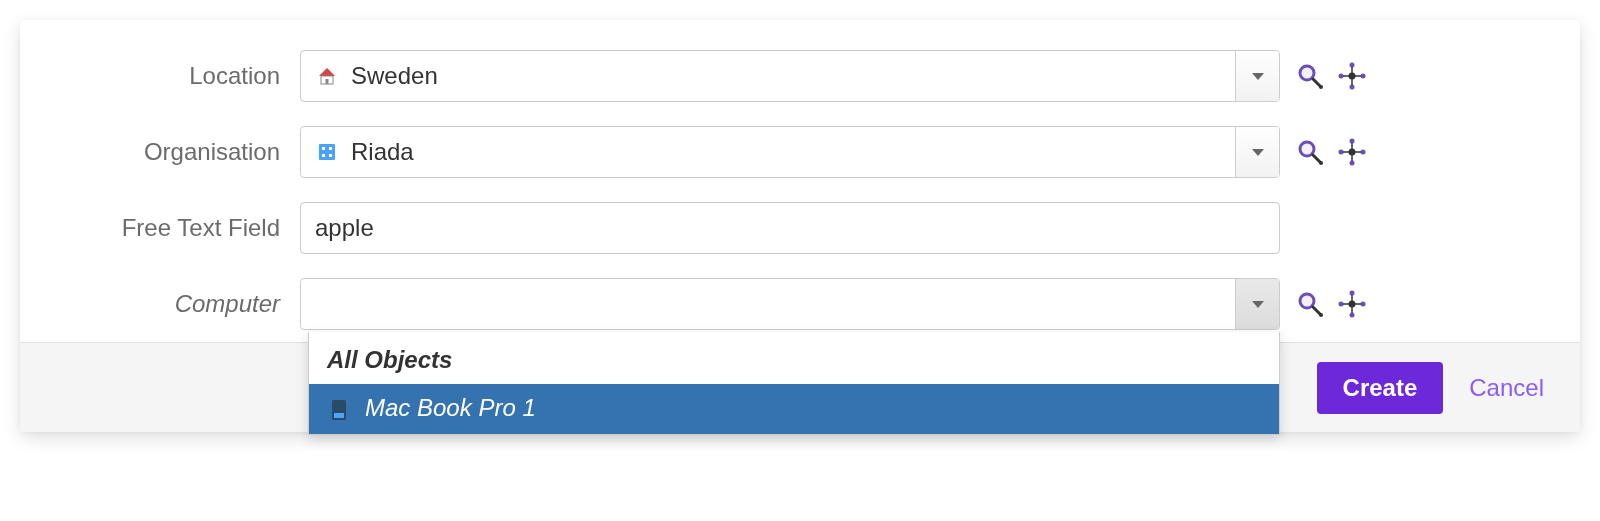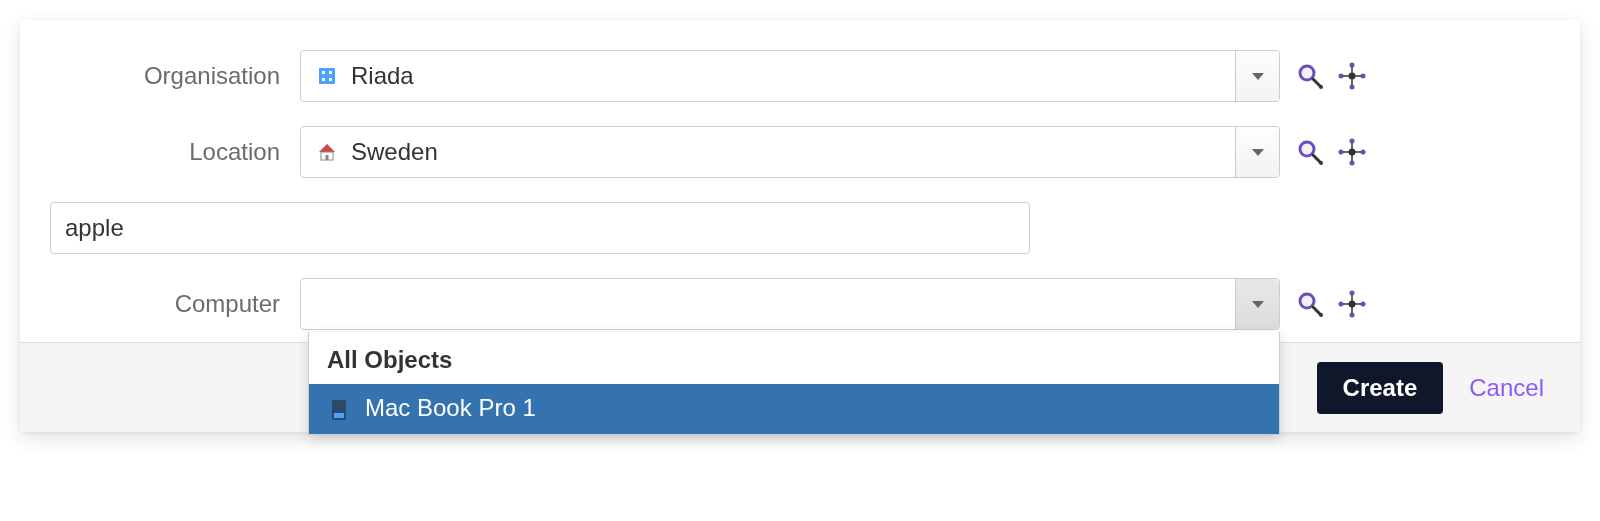--- a/index.html
+++ b/index.html
@@ -133,41 +133,84 @@
       background: #f5f5f5;
       border-top: 1px solid #e0e0e0;
       height: 90px;
       display: flex;
       align-items: center;
       justify-content: flex-end;
       padding: 0 36px;
       gap: 26px;
     }
     .btn-primary {
-      background: #0f172a;
+      background: #6d28d9;
       color: #fff;
       border: none;
       border-radius: 4px;
       font-size: 24px;
       font-weight: 600;
       padding: 12px 26px;
       cursor: pointer;
     }
     .link-cancel {
       color: #8b5cf6;
       font-size: 24px;
       cursor: pointer;
       text-decoration: none;
     }
   </style>
 </head>
 <body>
 
 <div class="form-container">
   <div class="form-body">
+
+    <div class="form-row">
+      <div class="field-label">Location</div>
+      <div class="field-control">
+        <div class="select-wrap">
+          <div class="selected-content">
+            <span class="field-icon">
+              <svg width="20" height="20" viewBox="0 0 20 20">
+                <polygon points="10,2 18,10 2,10" fill="#d64545"></polygon>
+                <rect x="4" y="10" width="12" height="8" fill="#fff" stroke="#888" stroke-width="1"></rect>
+                <rect x="8.5" y="13" width="3" height="5" fill="#888"></rect>
+              </svg>
+            </span>
+            <span>Sweden</span>
+          </div>
+          <div class="select-caret">
+            <span class="caret-down"></span>
+          </div>
+        </div>
+        <div class="field-actions">
+          <span class="icon-btn">
+            <svg width="28" height="28" viewBox="0 0 28 28">
+              <circle cx="11" cy="11" r="7" stroke="#6b4fb8" stroke-width="3" fill="#f3f0fa"></circle>
+              <line x1="17" y1="17" x2="24" y2="24" stroke="#333" stroke-width="3" stroke-linecap="round"></line>
+              <circle cx="25" cy="25" r="2" fill="#333"></circle>
+            </svg>
+          </span>
+          <span class="icon-btn">
+            <svg width="28" height="28" viewBox="0 0 28 28">
+              <circle cx="14" cy="14" r="3.5" fill="#333"></circle>
+              <circle cx="14" cy="3" r="2.5" fill="#6b4fb8"></circle>
+              <circle cx="14" cy="25" r="2.5" fill="#6b4fb8"></circle>
+              <circle cx="3" cy="14" r="2.5" fill="#6b4fb8"></circle>
+              <circle cx="25" cy="14" r="2.5" fill="#6b4fb8"></circle>
+              <line x1="14" y1="5" x2="14" y2="11" stroke="#333" stroke-width="1.5"></line>
+              <line x1="14" y1="17" x2="14" y2="23" stroke="#333" stroke-width="1.5"></line>
+              <line x1="5" y1="14" x2="11" y2="14" stroke="#333" stroke-width="1.5"></line>
+              <line x1="17" y1="14" x2="23" y2="14" stroke="#333" stroke-width="1.5"></line>
+            </svg>
+          </span>
+        </div>
+      </div>
+    </div>
 
     <div class="form-row">
       <div class="field-label">Organisation</div>
       <div class="field-control">
         <div class="select-wrap">
           <div class="selected-content">
             <span class="field-icon">
               <svg width="20" height="20" viewBox="0 0 20 20">
                 <rect x="2" y="2" width="16" height="16" fill="#4aa3ff" rx="1"></rect>
                 <rect x="5" y="5" width="3" height="3" fill="#fff"></rect>
@@ -201,71 +244,29 @@
               <line x1="14" y1="17" x2="14" y2="23" stroke="#333" stroke-width="1.5"></line>
               <line x1="5" y1="14" x2="11" y2="14" stroke="#333" stroke-width="1.5"></line>
               <line x1="17" y1="14" x2="23" y2="14" stroke="#333" stroke-width="1.5"></line>
             </svg>
           </span>
         </div>
       </div>
     </div>
 
     <div class="form-row">
-      <div class="field-label">Location</div>
-      <div class="field-control">
-        <div class="select-wrap">
-          <div class="selected-content">
-            <span class="field-icon">
-              <svg width="20" height="20" viewBox="0 0 20 20">
-                <polygon points="10,2 18,10 2,10" fill="#d64545"></polygon>
-                <rect x="4" y="10" width="12" height="8" fill="#fff" stroke="#888" stroke-width="1"></rect>
-                <rect x="8.5" y="13" width="3" height="5" fill="#888"></rect>
-              </svg>
-            </span>
-            <span>Sweden</span>
-          </div>
-          <div class="select-caret">
-            <span class="caret-down"></span>
-          </div>
-        </div>
-        <div class="field-actions">
-          <span class="icon-btn">
-            <svg width="28" height="28" viewBox="0 0 28 28">
-              <circle cx="11" cy="11" r="7" stroke="#6b4fb8" stroke-width="3" fill="#f3f0fa"></circle>
-              <line x1="17" y1="17" x2="24" y2="24" stroke="#333" stroke-width="3" stroke-linecap="round"></line>
-              <circle cx="25" cy="25" r="2" fill="#333"></circle>
-            </svg>
-          </span>
-          <span class="icon-btn">
-            <svg width="28" height="28" viewBox="0 0 28 28">
-              <circle cx="14" cy="14" r="3.5" fill="#333"></circle>
-              <circle cx="14" cy="3" r="2.5" fill="#6b4fb8"></circle>
-              <circle cx="14" cy="25" r="2.5" fill="#6b4fb8"></circle>
-              <circle cx="3" cy="14" r="2.5" fill="#6b4fb8"></circle>
-              <circle cx="25" cy="14" r="2.5" fill="#6b4fb8"></circle>
-              <line x1="14" y1="5" x2="14" y2="11" stroke="#333" stroke-width="1.5"></line>
-              <line x1="14" y1="17" x2="14" y2="23" stroke="#333" stroke-width="1.5"></line>
-              <line x1="5" y1="14" x2="11" y2="14" stroke="#333" stroke-width="1.5"></line>
-              <line x1="17" y1="14" x2="23" y2="14" stroke="#333" stroke-width="1.5"></line>
-            </svg>
-          </span>
-        </div>
-      </div>
-    </div>
-
-    <div class="form-row">
+      <div class="field-label">Free Text Field</div>
       <div class="field-control">
         <div class="text-input">
           <span>apple</span>
         </div>
       </div>
     </div>
 
-    <div class="form-row" style="margin-bottom:12px;">
+    <div class="form-row" style="margin-bottom:12px;font-style:italic;">
       <div class="field-label">Computer</div>
       <div class="field-control">
         <div class="select-wrap">
           <div class="selected-content">
             <span></span>
           </div>
           <div class="select-caret active">
             <span class="caret-down"></span>
           </div>
         </div>

